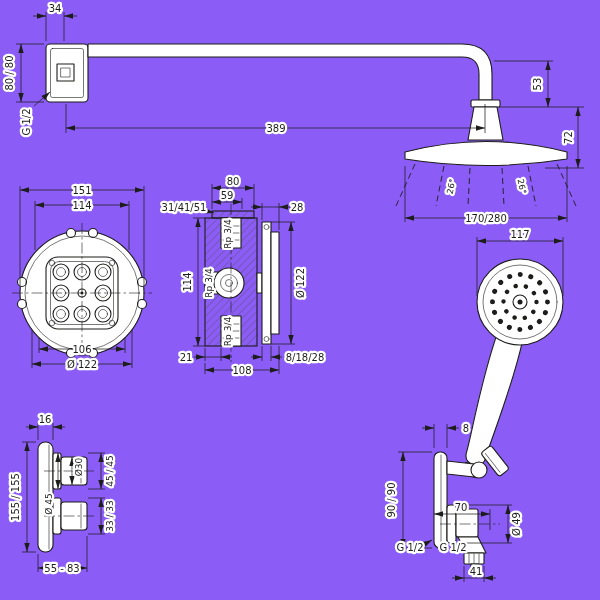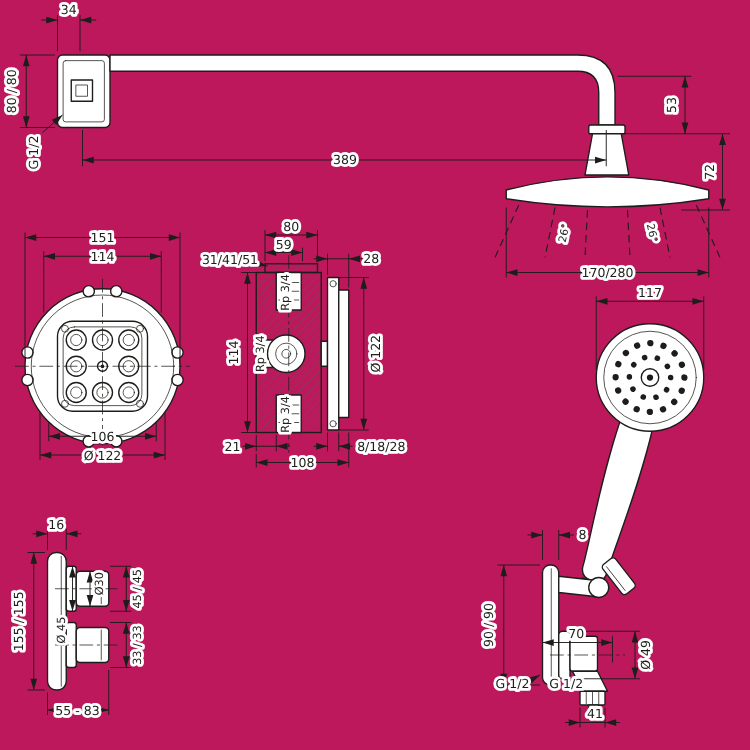--- a/index.html
+++ b/index.html
@@ -1,16 +1,16 @@
 <!DOCTYPE html>
 <html><head>
 <meta charset="utf-8">
 <style>
   html,body{margin:0;padding:0;background:#fff}
-  .stage{width:600px;height:600px;background:#be185d;position:relative;overflow:hidden}
+  .stage{width:600px;height:600px;background:#8b5cf6;position:relative;overflow:hidden}
   svg{display:block}
   .s{fill:none;stroke:#1d1d1b;stroke-width:1.1;stroke-linejoin:round;stroke-linecap:round}
   .sf{fill:#fff;stroke:#1d1d1b;stroke-width:1.1;stroke-linejoin:round}
   .thin{stroke-width:0.6}
   .d{fill:none;stroke:#1d1d1b;stroke-width:0.75}
   .cl{fill:none;stroke:#1d1d1b;stroke-width:0.6;stroke-dasharray:11 3 2.5 3}
   .dash{fill:none;stroke:#1d1d1b;stroke-width:0.9;stroke-dasharray:6 4}
   .hb{stroke:#1d1d1b;stroke-width:1.1}
   text.t{font-family:"DejaVu Sans",sans-serif;font-size:10px;fill:#1d1d1b;text-anchor:middle;
          paint-order:stroke;stroke:#fff;stroke-width:4.5px;stroke-linejoin:round}

